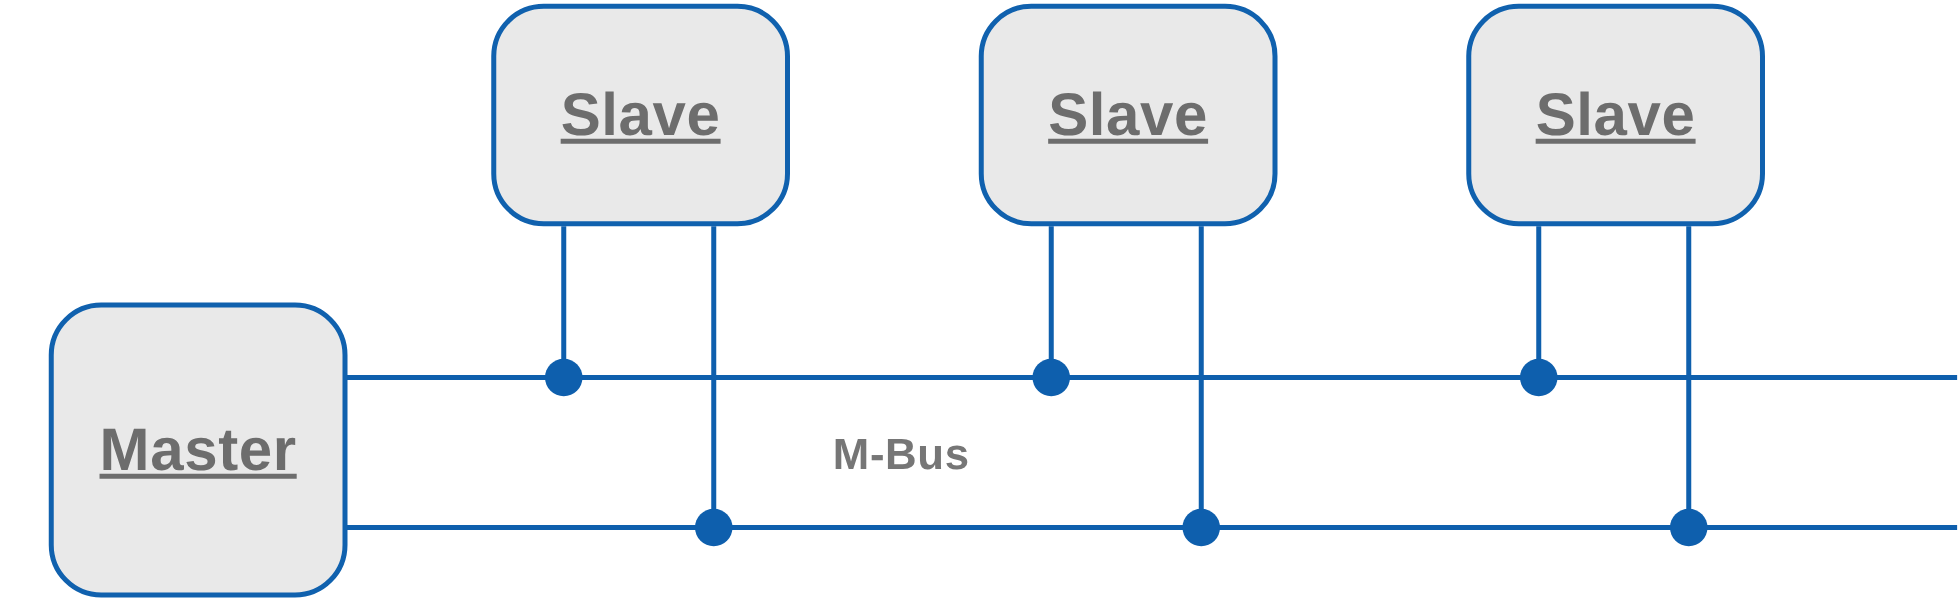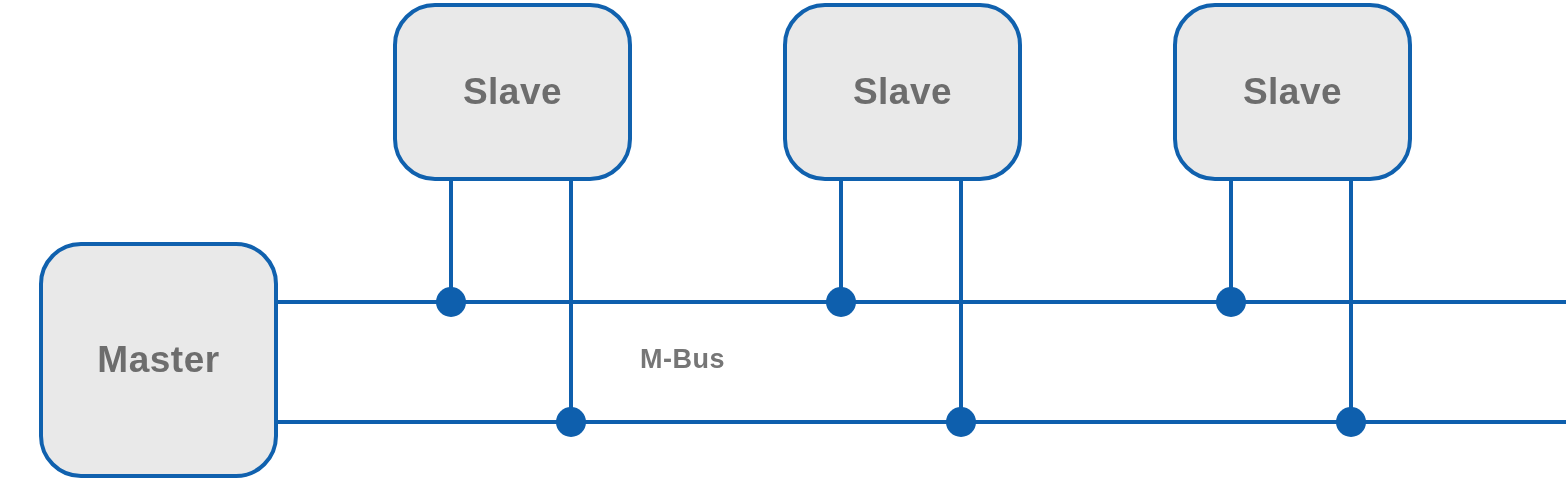--- a/index.html
+++ b/index.html
@@ -24,23 +24,24 @@
     position: absolute;
     background: var(--node-fill);
     border: 4px solid var(--node-border);
     border-radius: 42px;
     display: flex;
     align-items: center;
     justify-content: center;
   }
   .node .label {
     color: var(--node-text);
-    font-size: 37px;
+    font-size: 48px;
     font-weight: 600;
     letter-spacing: 0.5px;
+    text-decoration: underline;
   }
   .node.master { left: 3px;    top: 242px; width: 239px; height: 236px; margin-left: 36px; }
   .node.slave1 { left: 393px;  top: 3px;   width: 239px; height: 178px; }
   .node.slave2 { left: 783px;  top: 3px;   width: 239px; height: 178px; }
   .node.slave3 { left: 1173px; top: 3px;   width: 239px; height: 178px; }
 
   .hline {
     position: absolute;
     height: 4px;
     background: var(--line);
@@ -78,23 +79,23 @@
   .dot.t3 { left: 1231px; top: 302px; }
   .dot.b1 { left: 571px;  top: 422px; }
   .dot.b2 { left: 961px;  top: 422px; }
   .dot.b3 { left: 1351px; top: 422px; }
 
   .bus-label {
     position: absolute;
     left: 640px;
     top: 344px;
     width: 162px;
-    text-align: left;
+    text-align: center;
     color: var(--bus-text);
-    font-size: 27px;
+    font-size: 35px;
     font-weight: 700;
     letter-spacing: 0.5px;
   }
 </style>
 </head>
 <body>
 
 <div class="diagram">
 
   <div class="hline top"></div>

